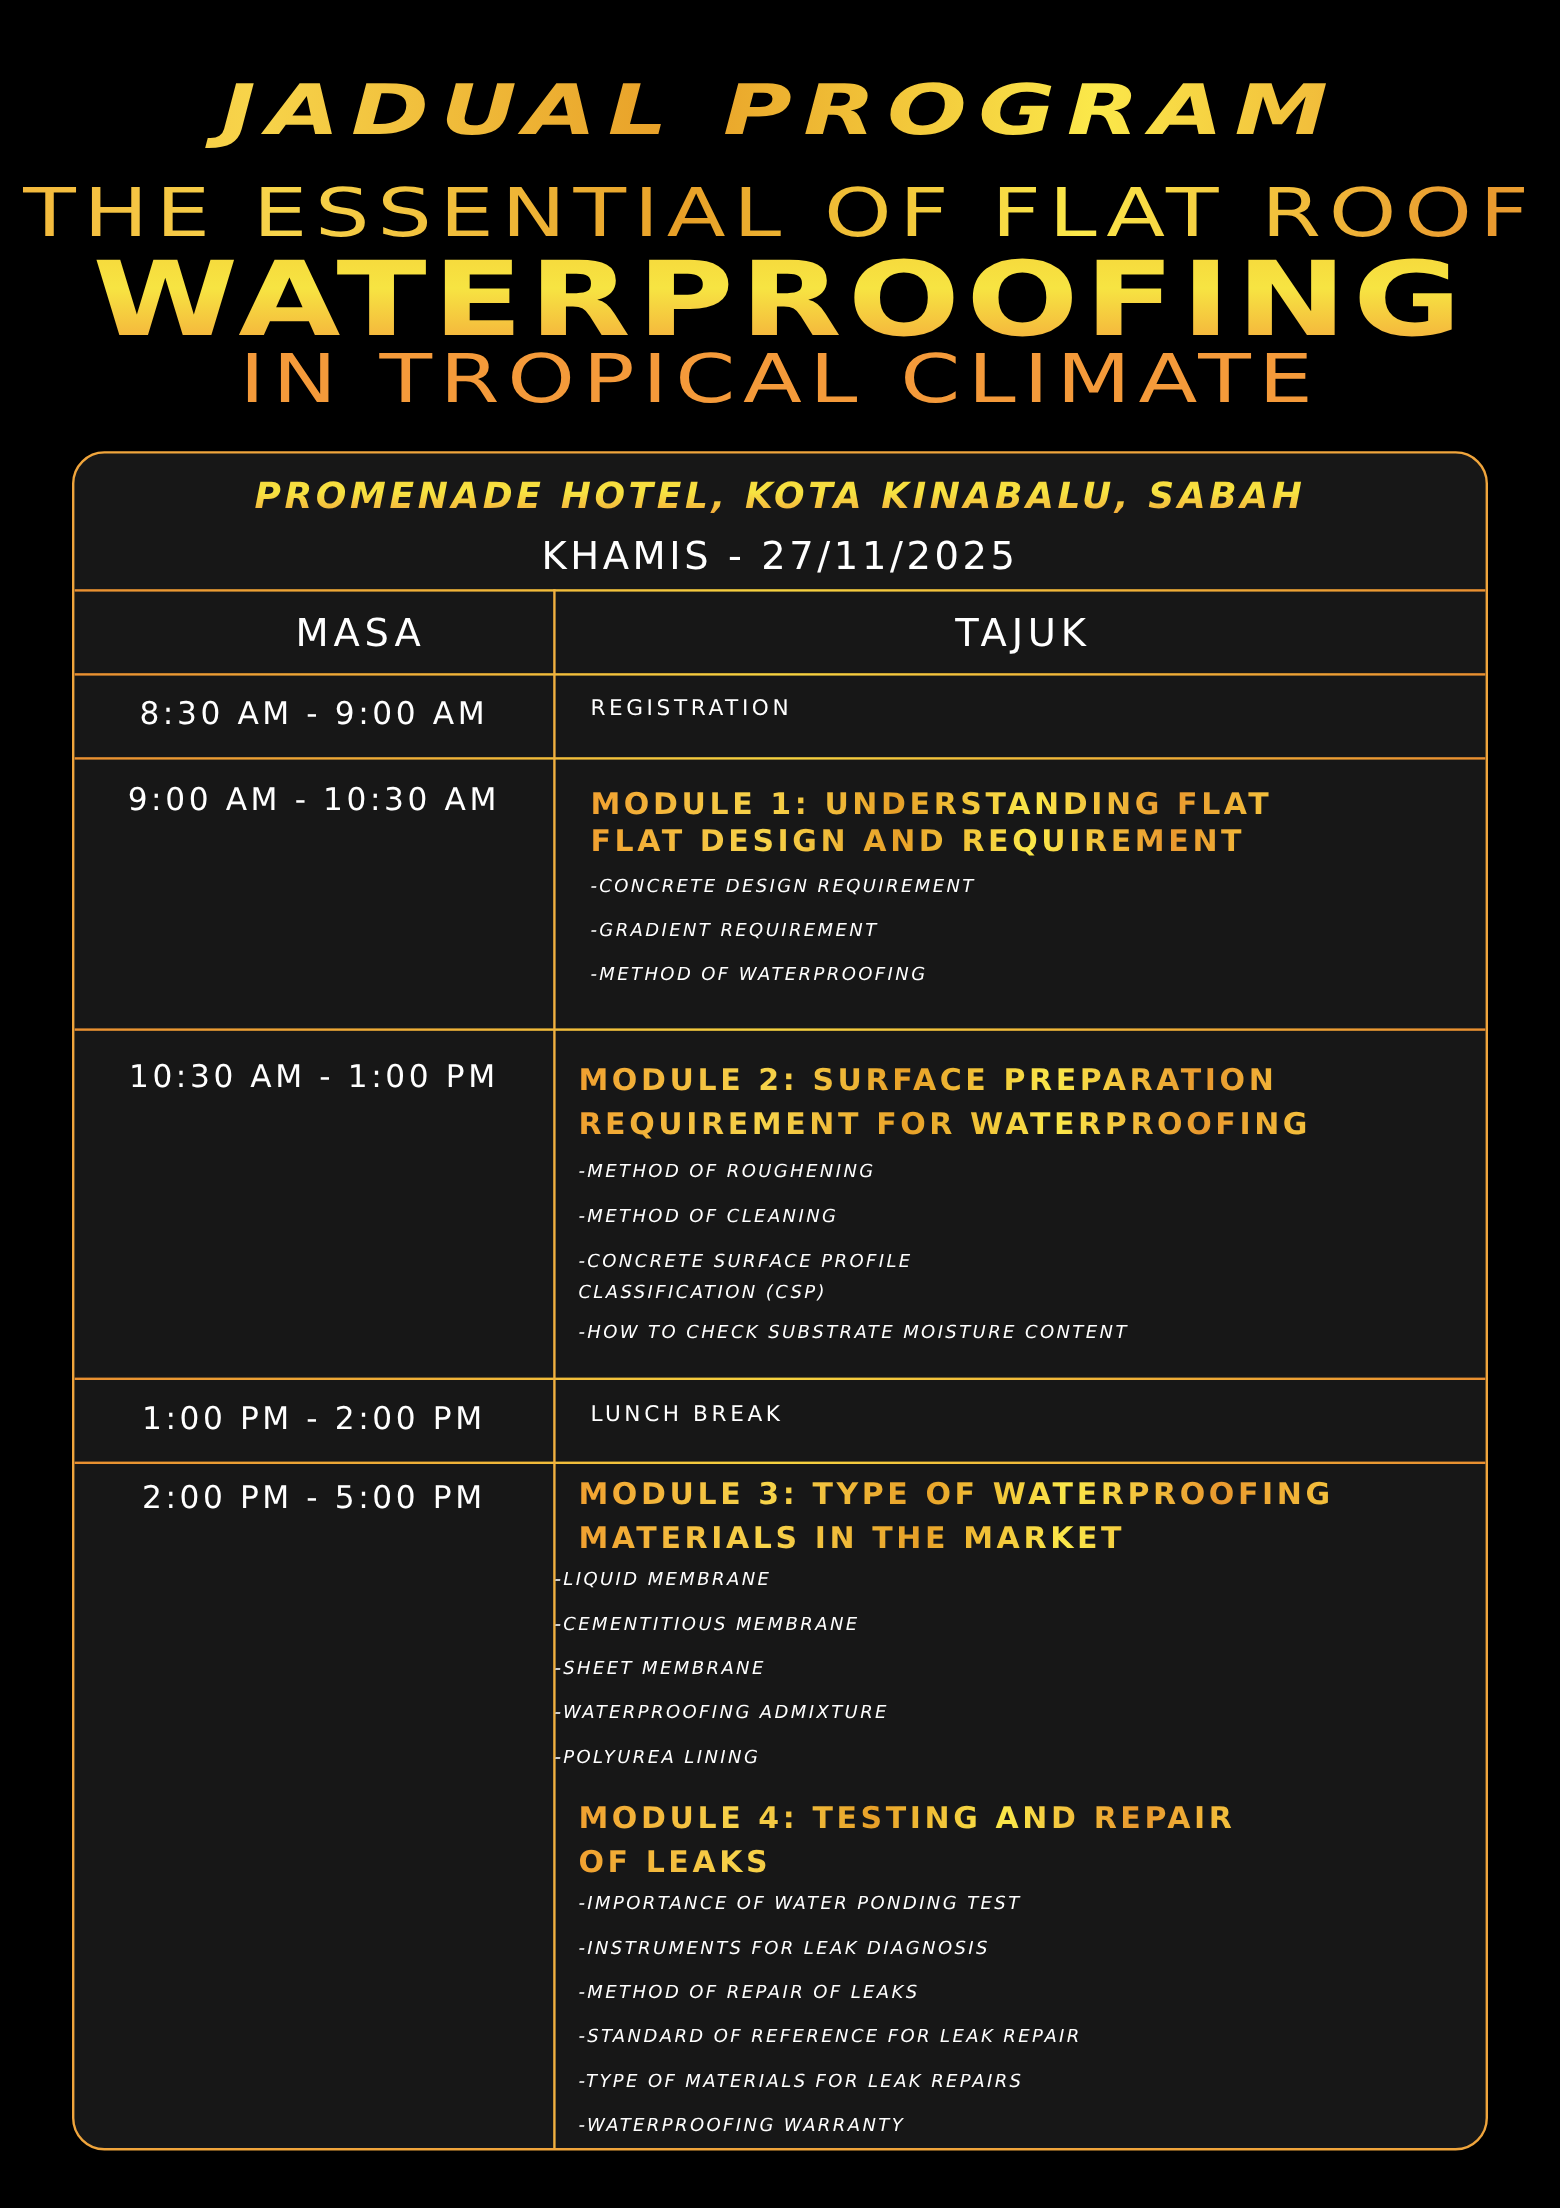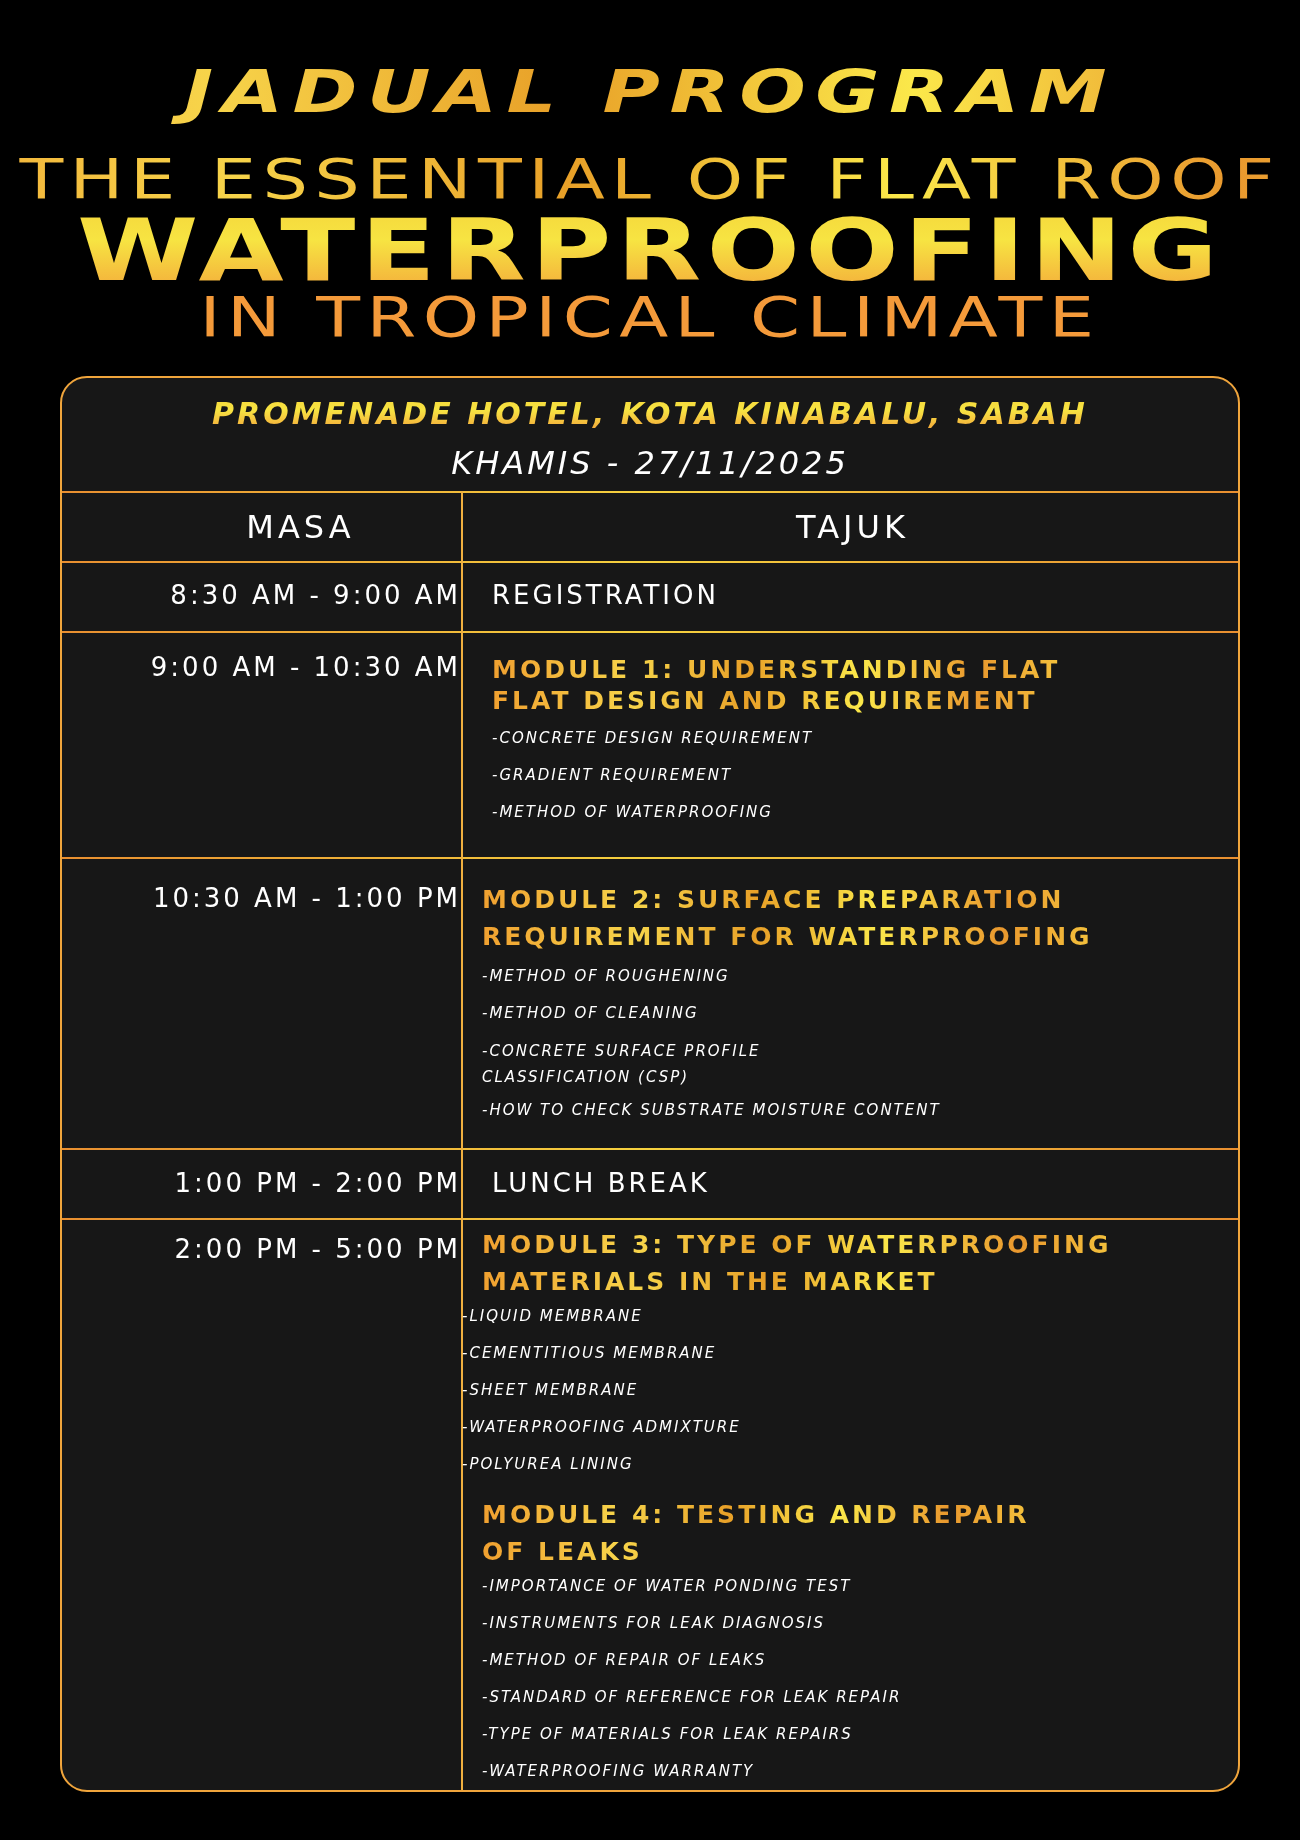--- a/index.html
+++ b/index.html
@@ -39,28 +39,28 @@
     position:absolute; left:60px; top:376px; width:1180px; height:1416px;
     background:#171717; border:2px solid #f0a53c; border-radius:27px; box-sizing:border-box;
     overflow:hidden;
   }
   .venue {
     position:absolute; left:0; width:100%; top:18px; text-align:center;
     font-size:30px; font-weight:bold; letter-spacing:3px; font-style:italic;
   }
   .date {
     position:absolute; left:0; width:100%; top:66px; text-align:center;
-    font-size:32px; color:#fff; letter-spacing:3px;font-style:italic;
+    font-size:32px; color:#fff; letter-spacing:3px;
   }
   .hline { position:absolute; left:0; width:100%; height:2px;
     background: linear-gradient(90deg,#e98f30,#f6d23f 50%,#e98f30); }
   .vline { position:absolute; left:399px; width:2px; background:#f0b040; }
   .colhead { position:absolute; color:#fff; font-size:32px; letter-spacing:4px; text-align:center; }
-  .time { position:absolute; left:0; width:399px; text-align:right; color:#fff; font-size:26px; letter-spacing:3px; }
-  .topic { position:absolute; left:430px; color:#fff; font-size:26px; letter-spacing:3px; }
+  .time { position:absolute; left:0; width:399px; text-align:center; color:#fff; font-size:26px; letter-spacing:3px; }
+  .topic { position:absolute; left:430px; color:#fff; font-size:18px; letter-spacing:3px; }
   .mod {
     position:absolute; font-size:25px; font-weight:bold; letter-spacing:3px; line-height:31px;
     font-style:normal;
   }
   .items { position:absolute; color:#fff; font-size:15px; font-style:italic; letter-spacing:2px; }
   .items div { line-height:37px; }
 </style>
 </head>
 <body>
 

